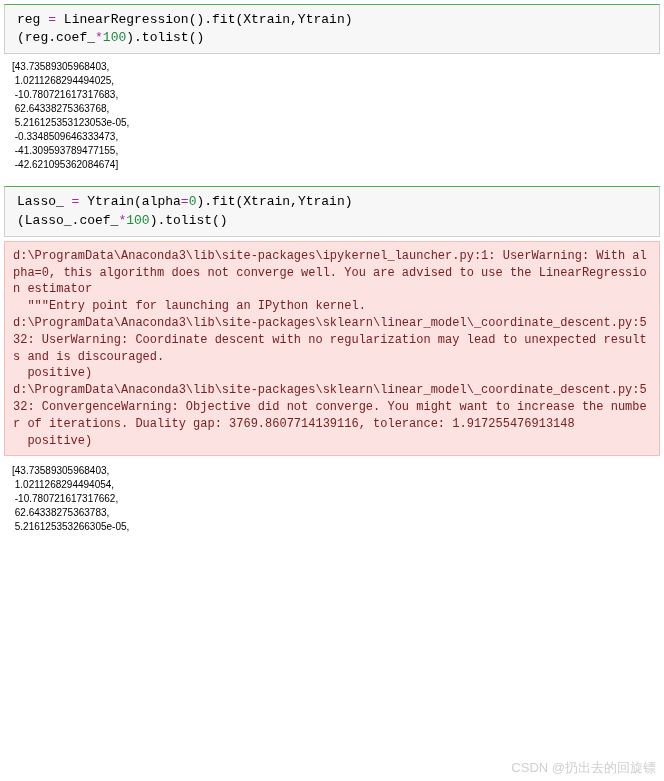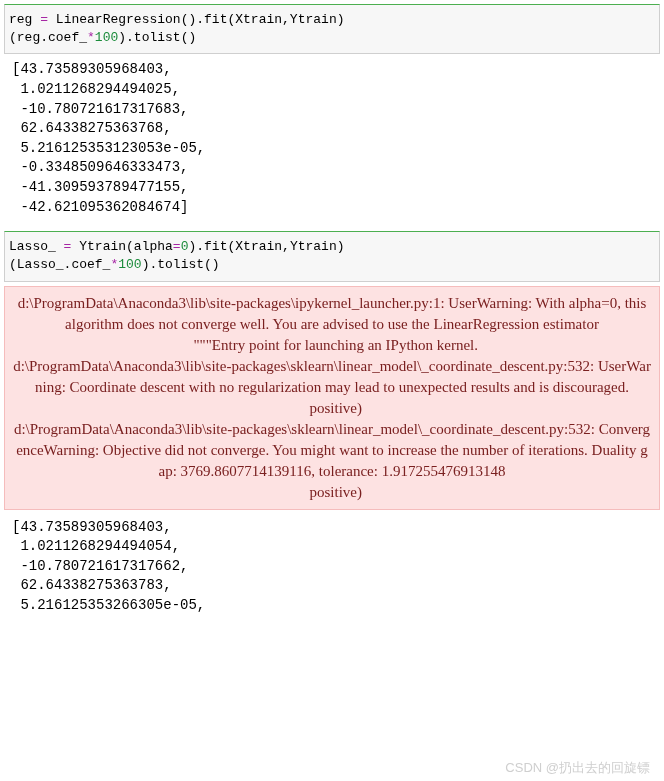--- a/index.html
+++ b/index.html
@@ -12,51 +12,50 @@
     width: 664px;
     box-sizing: border-box;
   }
   .cell {
     margin: 0 0 8px 0;
   }
   .code-input {
     border: 1px solid #cfcfcf;
     border-top: 1px solid #4caf50;
     background: #f7f7f7;
-    padding: 6px 4px;
+    padding: 6px 12px;
     white-space: pre;
     font-family: "Courier New", monospace;
     font-size: 13px;
     line-height: 1.4;
   }
   .code-output {
     padding: 6px 8px;
     white-space: pre;
-    font-family: Liberation Mono, monospace;
-    font-size: 14px;
+    font-family: Liberation Sans, sans-serif;
+    font-size: 10px;
     line-height: 1.4;
   }
   .warning-output {
     background: #fde2e2;
     border: 1px solid #f5bcbc;
     color: #7a2020;
     padding: 6px 8px;
     white-space: pre-wrap;
-    font-family: Liberation Serif, serif;
-    font-size: 15px;
+    font-family: Liberation Mono, monospace;
+    font-size: 12px;
     line-height: 1.4;
     margin: 4px 0 2px 0;
     word-break: break-all;
-    text-align: center;
   }
   .tok-op { color: #a626a4; }
   .tok-num { color: #1c8c3c; }
   .watermark {
     position: fixed;
-    right: 14px;
+    right: 8px;
     bottom: 4px;
     color: #cfcfcf;
     font-family: sans-serif;
     font-size: 13px;
     pointer-events: none;
   }
 </style>
 </head>
 <body>
 

